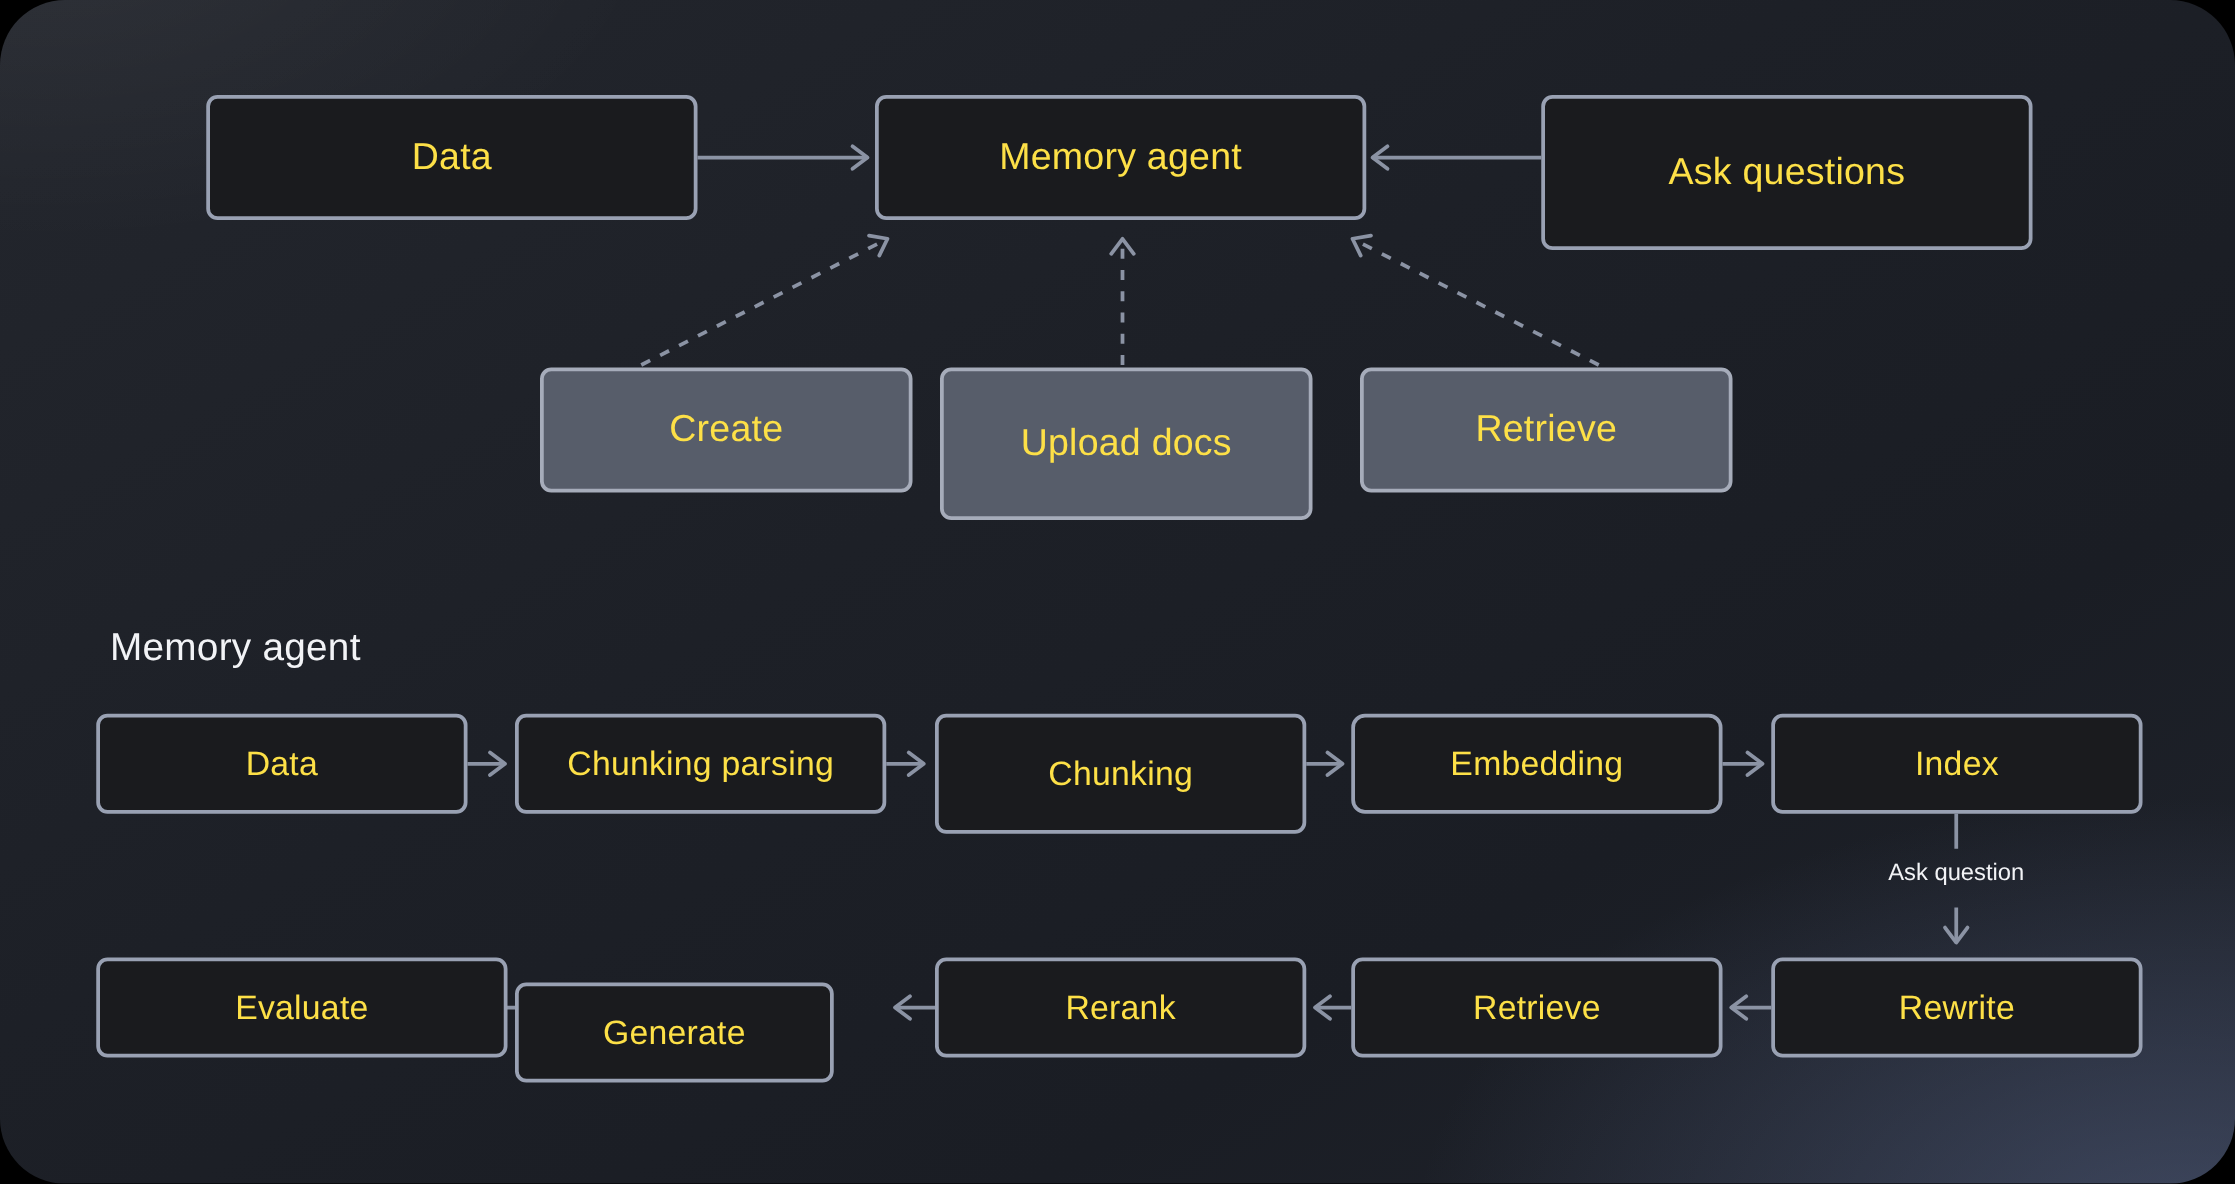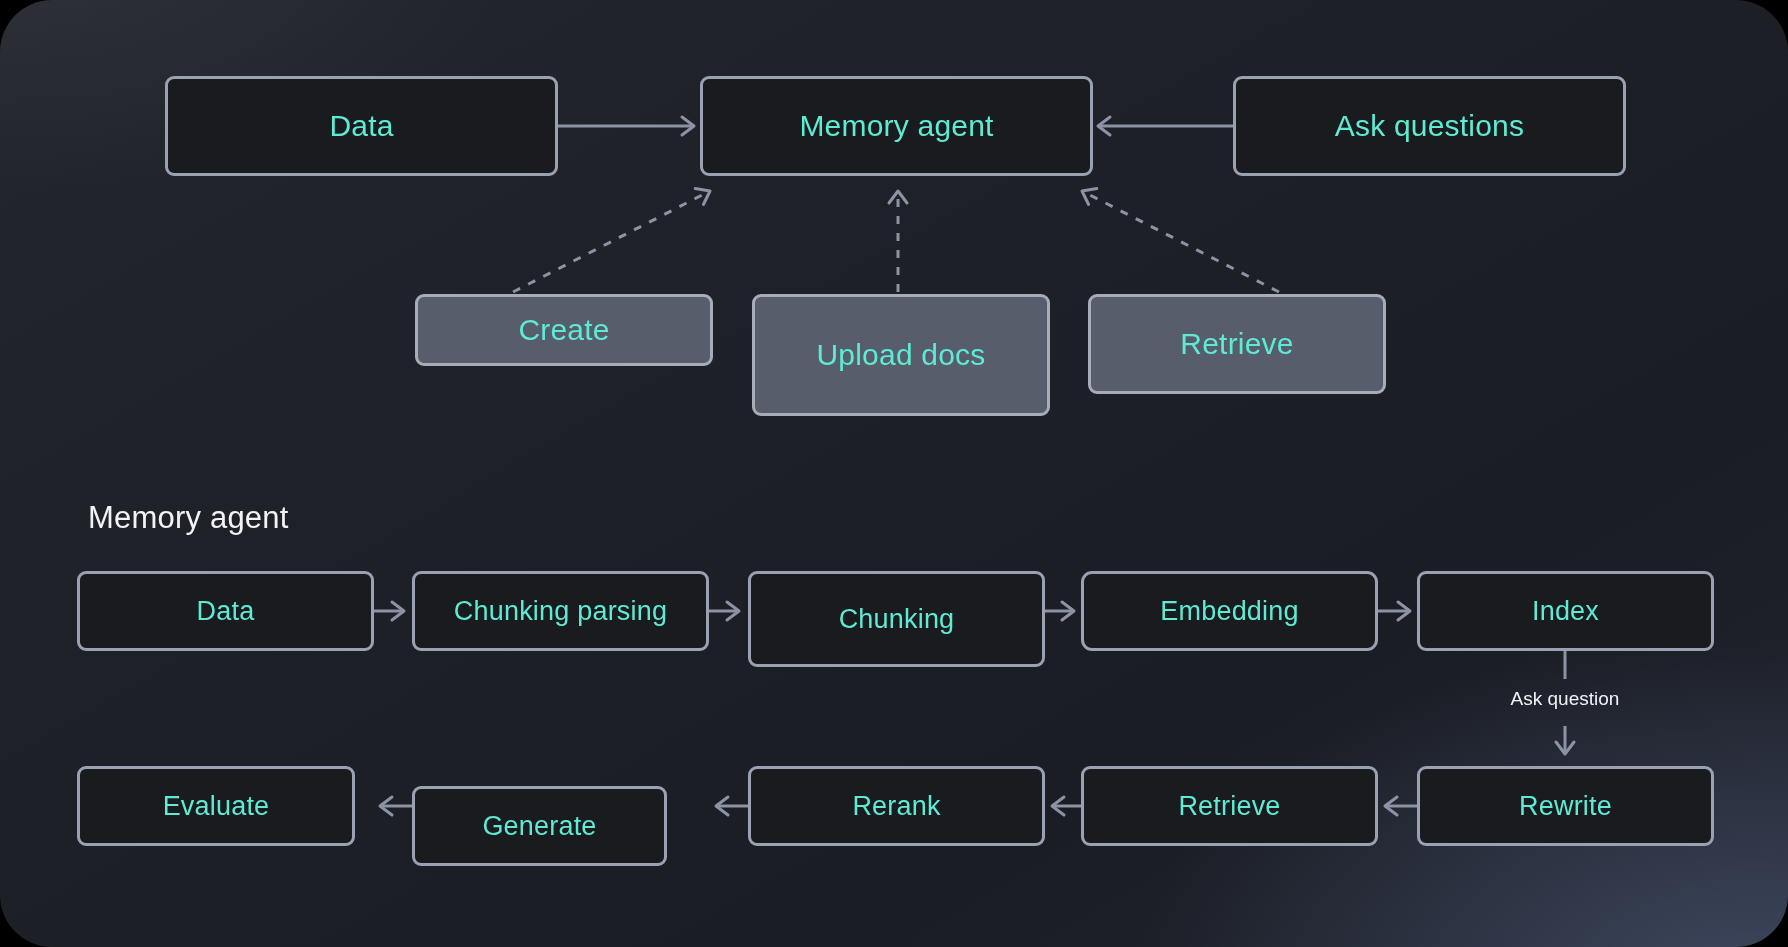--- a/index.html
+++ b/index.html
@@ -24,21 +24,21 @@
     inset: 0;
     width: 100%;
     height: 100%;
   }
   .node {
     position: absolute;
     display: flex;
     align-items: center;
     justify-content: center;
     border-radius: 9px;
-    color: #5eead4;
+    color: #fde047;
     box-sizing: border-box;
     letter-spacing: 0.2px;
   }
   .node.dark {
     background: #1a1b1e;
     border: 3px solid #99a1b3;
   }
   .node.light {
     background: #575d6a;
     border: 3px solid #a6acba;
@@ -60,33 +60,33 @@
     top: 688px;
     width: 300px;
     text-align: center;
     font-size: 19px;
     color: #f2f3f6;
   }
 
   
   .n-data          { left: 165px;  top: 76px;  width: 393px; height: 100px; }
   .n-memory-agent  { left: 700px;  top: 76px;  width: 393px; height: 100px; }
-  .n-ask-questions { left: 1233px; top: 76px;  width: 393px; height: 100px; }
+  .n-ask-questions { left: 1233px; top: 76px;  width: 393px; height: 124px; }
   
-  .n-create        { left: 415px;  top: 294px; width: 298px; height: 72px; }
+  .n-create        { left: 432px;  top: 294px; width: 298px; height: 100px; }
   .n-upload-docs   { left: 752px;  top: 294px; width: 298px; height: 122px; }
   .n-retrieve-ov   { left: 1088px; top: 294px; width: 298px; height: 100px; }
   
   .n-p-data        { left: 77px;   top: 571px; width: 297px; height: 80px; }
   .n-sem-parse     { left: 412px;  top: 571px; width: 297px; height: 80px; }
   .n-chunking      { left: 748px;  top: 571px; width: 297px; height: 96px; }
   .n-embedding     { left: 1081px; top: 571px; width: 297px; height: 80px; border-radius: 11px; }
   .n-index         { left: 1417px; top: 571px; width: 297px; height: 80px; }
   
-  .n-evaluate      { left: 77px;   top: 766px; width: 278px; height: 80px; }
+  .n-evaluate      { left: 77px;   top: 766px; width: 329px; height: 80px; }
   .n-generate      { left: 412px;  top: 786px; width: 255px; height: 80px; }
   .n-rerank        { left: 748px;  top: 766px; width: 297px; height: 80px; }
   .n-retrieve-q    { left: 1081px; top: 766px; width: 297px; height: 80px; }
   .n-rewrite       { left: 1417px; top: 766px; width: 297px; height: 80px; }
 </style>
 </head>
 <body>
 
 <div class="stage">
 

